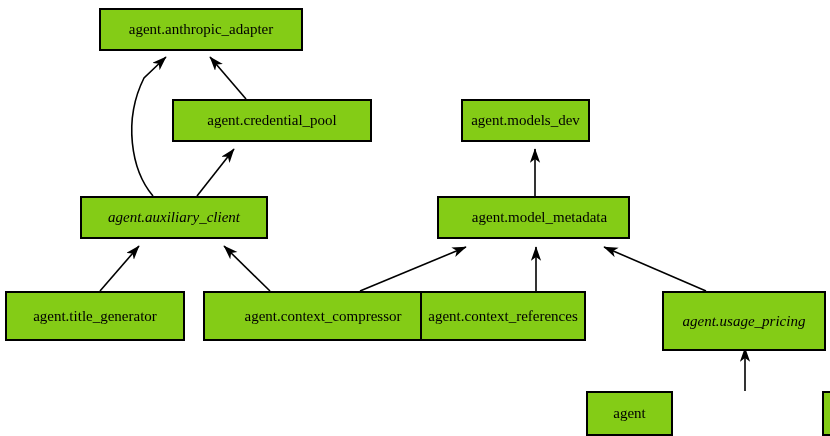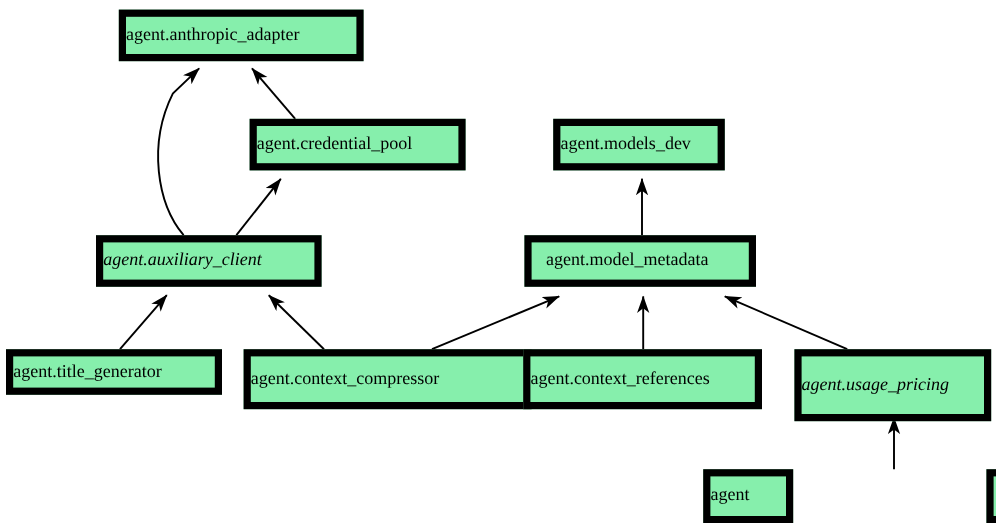--- a/index.html
+++ b/index.html
@@ -21,25 +21,25 @@
   #edge-layer {
     position: absolute;
     left: 0;
     top: 0;
     width: 830px;
     height: 436px;
   }
   .graph-node {
     position: absolute;
     box-sizing: border-box;
-    background: #86efac;
-    border: 6px solid #000000;
+    background: #84cc16;
+    border: 2px solid #000000;
     display: flex;
     align-items: center;
-    justify-content: flex-start;
+    justify-content: center;
     color: #000000;
     white-space: nowrap;
     z-index: 2;
   }
   .node-label {
     font-family: "Liberation Serif", "DejaVu Serif", serif;
     font-size: 15px;
     line-height: 1;
     letter-spacing: 0px;
     color: #000000;
@@ -75,53 +75,53 @@
 
     <path d="M 706,291 L 604,247" fill="none" stroke="#000000" stroke-width="1.6" marker-end="url(#arrowhead)"></path>
 
     <path d="M 745,391 L 745,348" fill="none" stroke="#000000" stroke-width="1.6" marker-end="url(#arrowhead)"></path>
   </svg>
 
   <div class="graph-node" style="left:99px; top:8px; width:204px; height:43px;">
     <span class="node-label">agent.anthropic_adapter</span>
   </div>
 
-  <div class="graph-node" style="left:172px; top:99px; width:180px; height:43px;margin-left:36px;">
+  <div class="graph-node" style="left:172px; top:99px; width:200px; height:43px;">
     <span class="node-label">agent.credential_pool</span>
   </div>
 
-  <div class="graph-node" style="left:461px; top:99px; width:143px; height:43px;">
+  <div class="graph-node" style="left:461px; top:99px; width:129px; height:43px;">
     <span class="node-label">agent.models_dev</span>
   </div>
 
   <div class="graph-node" style="left:80px; top:196px; width:188px; height:43px;font-style:italic;">
     <span class="node-label">agent.auxiliary_client</span>
   </div>
 
   <div class="graph-node" style="left:437px; top:196px; width:193px; height:43px;padding-left:12px;">
     <span class="node-label">agent.model_metadata</span>
   </div>
 
-  <div class="graph-node" style="left:5px; top:291px; width:180px; height:38px;">
+  <div class="graph-node" style="left:5px; top:291px; width:180px; height:50px;">
     <span class="node-label">agent.title_generator</span>
   </div>
 
   <div class="graph-node" style="left:203px; top:291px; width:240px; height:50px;">
     <span class="node-label">agent.context_compressor</span>
   </div>
 
-  <div class="graph-node" style="left:436px; top:291px; width:199px; height:50px;">
+  <div class="graph-node" style="left:420px; top:291px; width:166px; height:50px;">
     <span class="node-label">agent.context_references</span>
   </div>
 
   <div class="graph-node" style="left:662px; top:291px; width:164px; height:60px;font-style:italic;">
     <span class="node-label">agent.usage_pricing</span>
   </div>
 
-  <div class="graph-node" style="left:586px; top:391px; width:75px; height:45px;">
+  <div class="graph-node" style="left:586px; top:391px; width:87px; height:45px;">
     <span class="node-label">agent</span>
   </div>
 
 
   <div class="graph-node" style="left:822px; top:391px; width:40px; height:45px;">
     <span class="node-label"></span>
   </div>
 
 </div>
 

